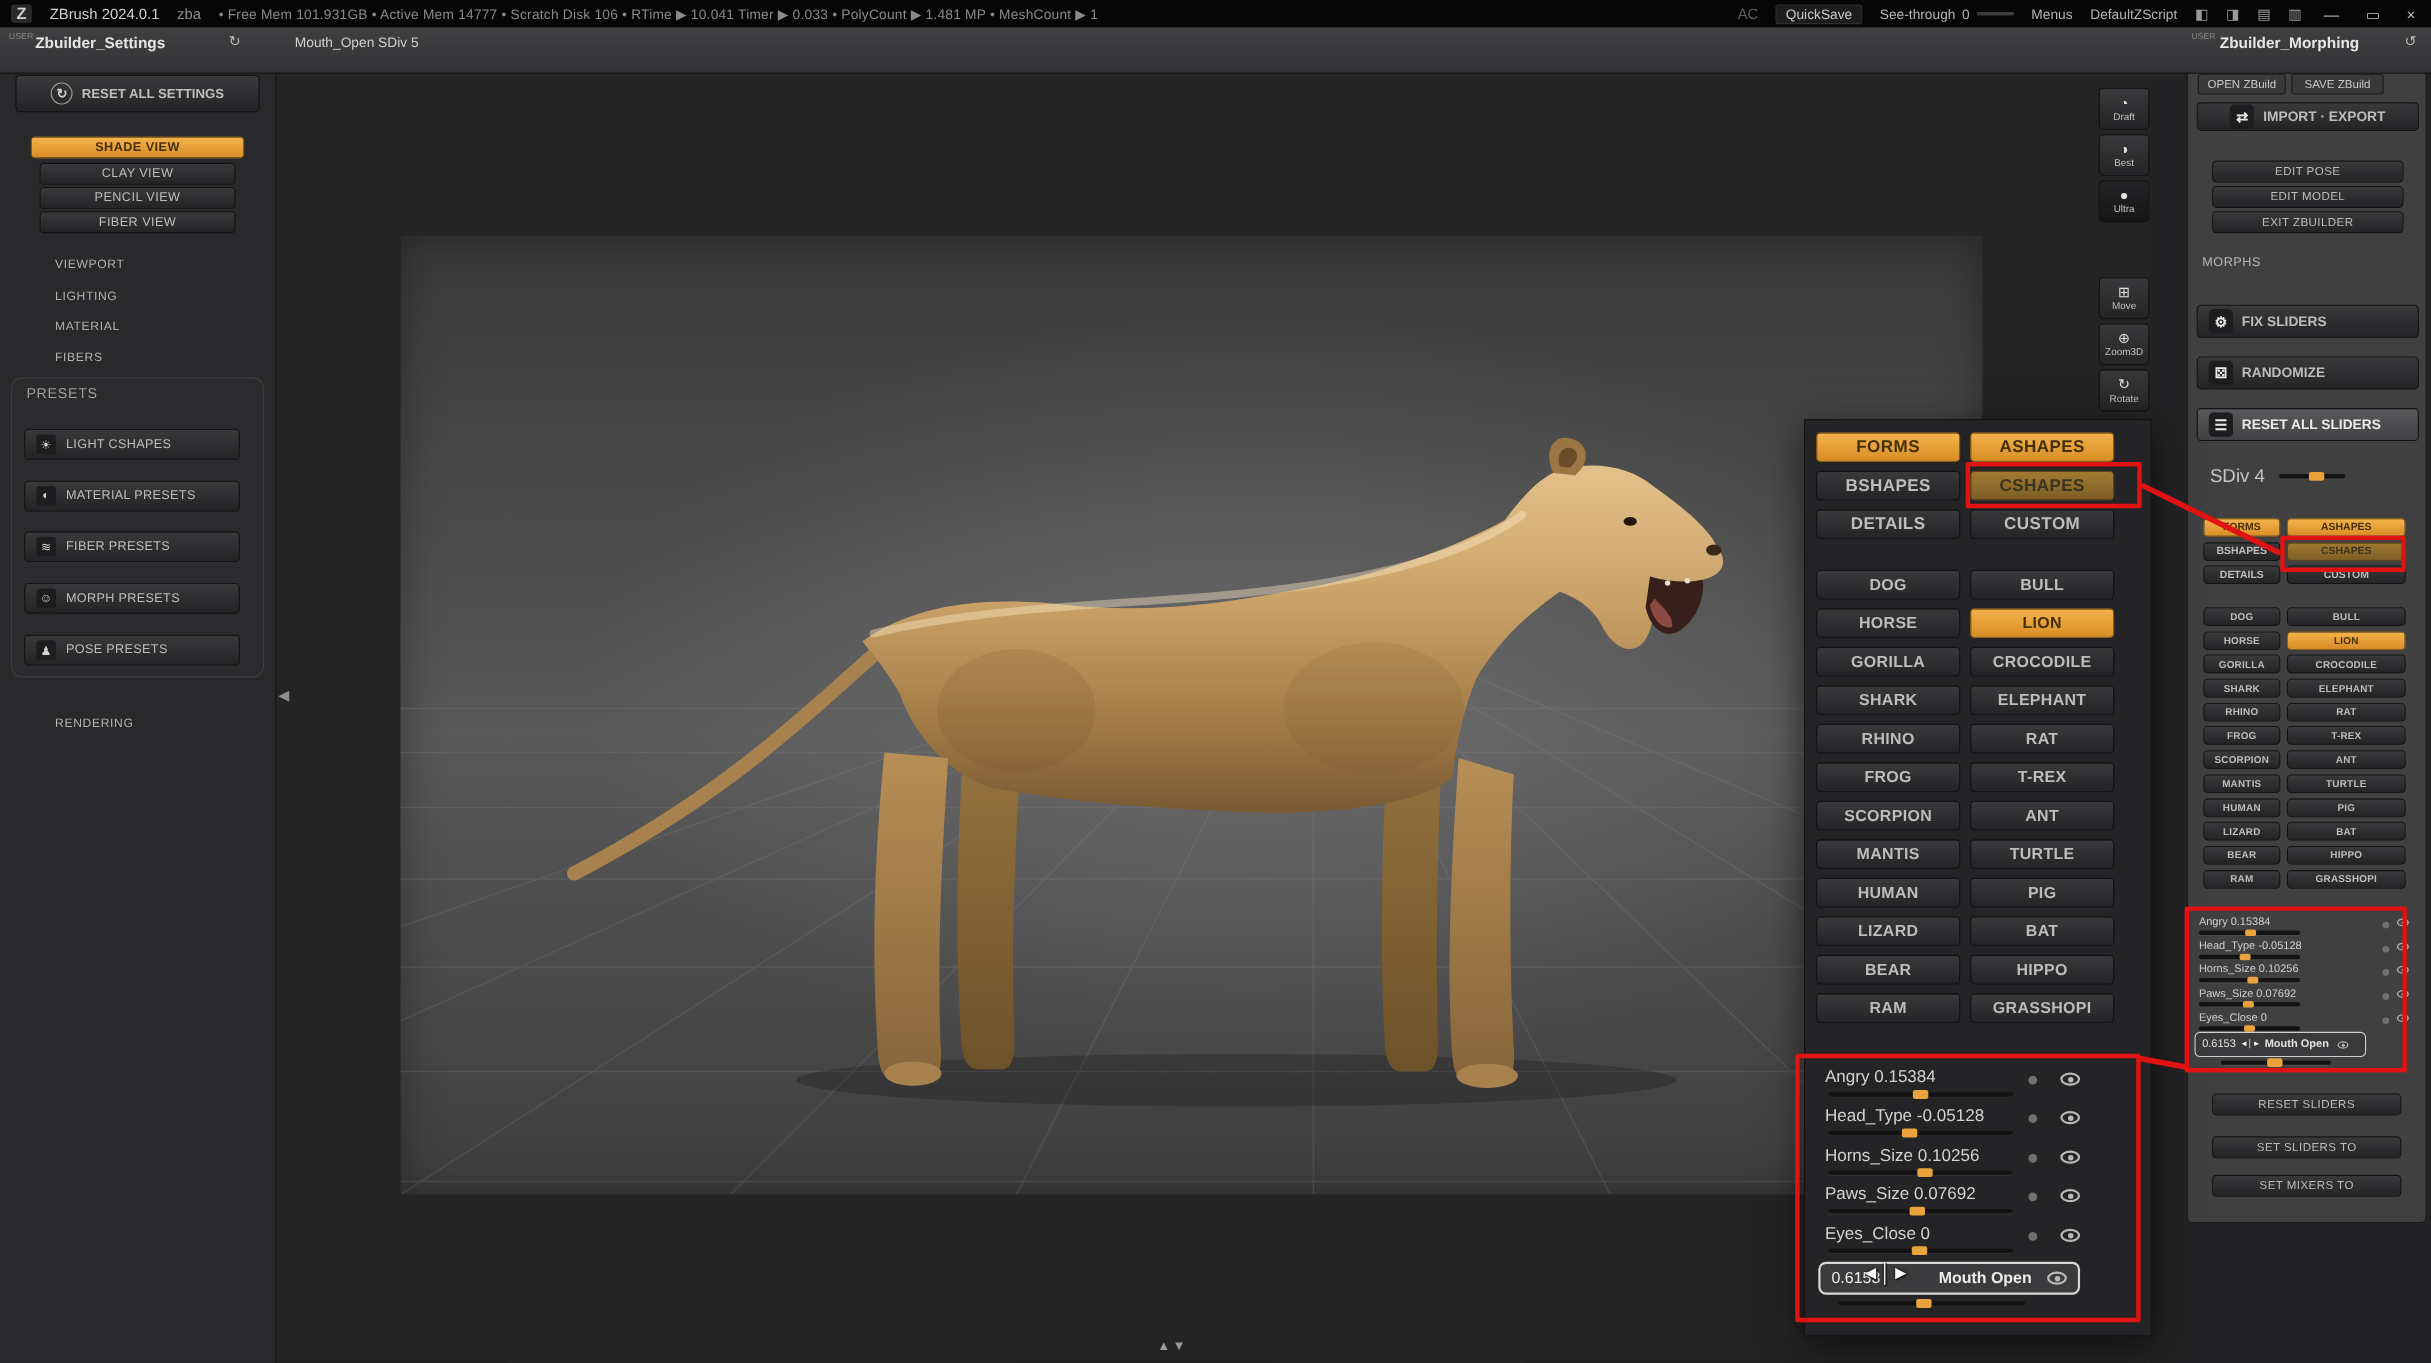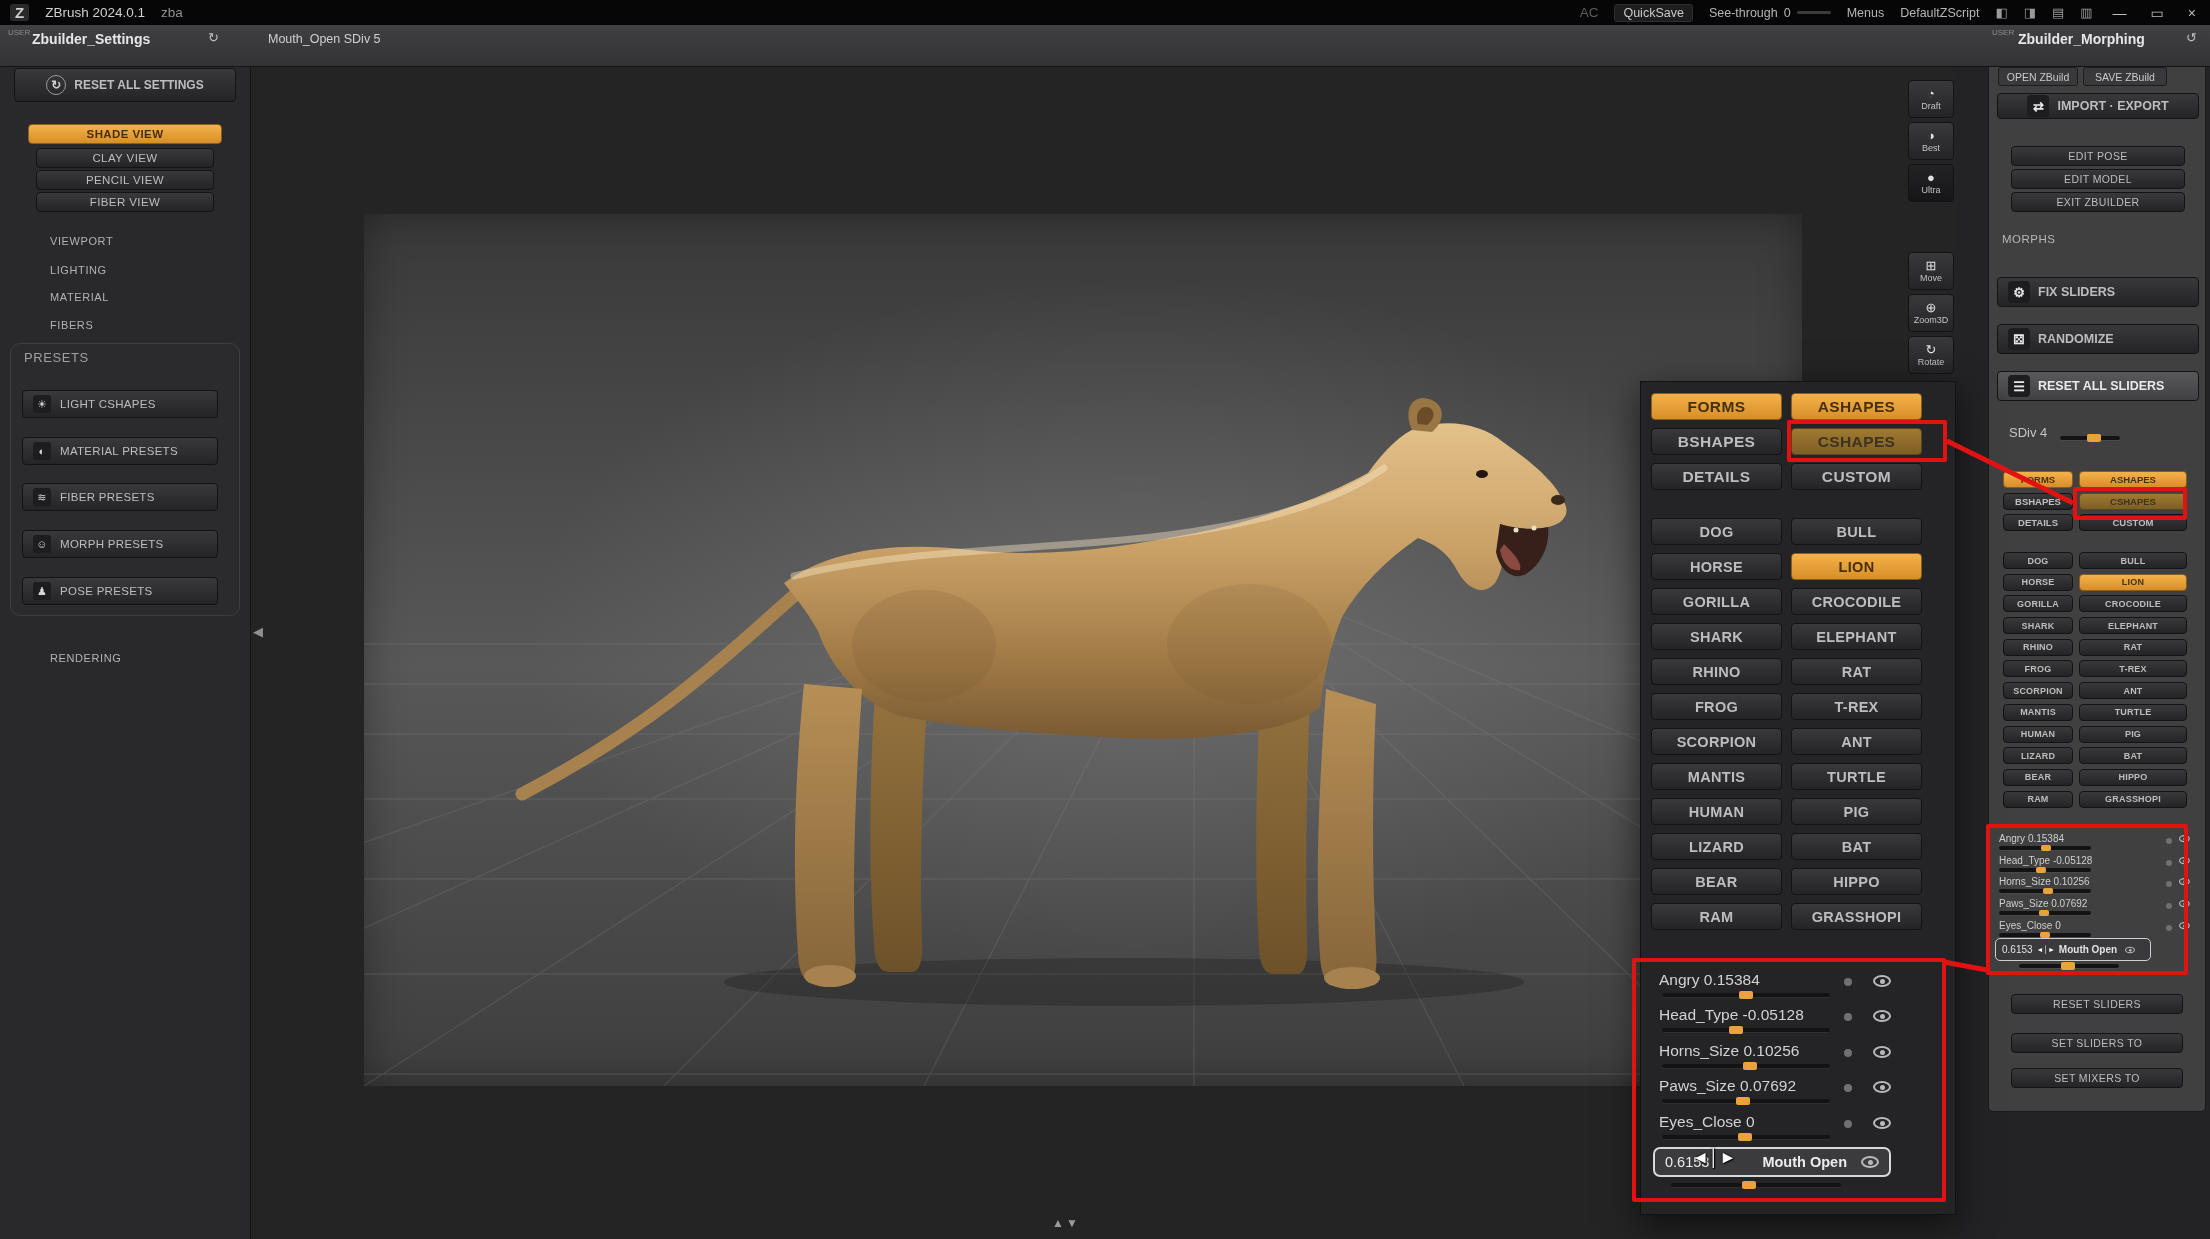--- a/index.html
+++ b/index.html
@@ -57,21 +57,21 @@
 .vp-glyph{font-size:13px;line-height:13px;color:#e0e0e0}
 
 .right-region{position:absolute;left:1956px;top:51px;width:254px;height:1188px;background:#232325;z-index:5}
 .mp{position:absolute;left:1988px;top:56px;width:218px;height:1056px;background:#404040;border:1px solid #1a1a1c;border-radius:5px;z-index:6}
 .mp-smallbtn{position:absolute;height:19px;font-size:10.5px;background:#39393b;border-radius:3px;border:1px solid #1c1c1e;display:flex;align-items:center;justify-content:center;color:#c9c9c9}
 .mp-impexp{position:absolute;left:8px;top:36px;width:202px;height:26px;font-size:12.5px;font-weight:bold;gap:8px}
 .mp-edit{position:absolute;left:22px;width:174px;height:20px;font-size:10.5px;letter-spacing:.4px}
 .mp-label{position:absolute;left:13px;font-size:11.5px;color:#b5b5b5;letter-spacing:.5px}
 .mp-toolbtn{position:absolute;left:8px;width:202px;height:30px;font-size:12.5px;font-weight:bold;gap:8px;justify-content:flex-start;padding-left:10px}
 .t-ico{display:inline-flex;align-items:center;justify-content:center;width:22px;height:22px;background:#1d1d1f;border-radius:4px;font-size:13px;color:#e8e8e8}
-.mp-sdiv{position:absolute;left:20px;top:369px;width:180px;height:14px;display:flex;align-items:flex-end;gap:13px;font-size:13px;color:#c5c5c5}
+.mp-sdiv{position:absolute;left:20px;top:369px;width:180px;height:14px;display:flex;align-items:center;gap:13px;font-size:17px;color:#c5c5c5}
 .track{position:relative;height:4px;background:#131313;border-radius:2px;box-shadow:0 1px 0 rgba(255,255,255,.05)}
 .handle{position:absolute;top:-2px;width:14px;height:8px;background:#e9a23c;border-radius:2px}
 .mp-tabs{position:absolute;left:14px;top:414px;display:grid;grid-template-columns:70px 108px;column-gap:6px;grid-auto-rows:17px;row-gap:4.7px}
 .mp-tab{font-size:9.5px;font-weight:bold}
 .mp-animals{position:absolute;left:14px;top:495px;display:grid;grid-template-columns:70px 108px;column-gap:6px;grid-auto-rows:17px;row-gap:4.7px}
 .mp-animal{font-size:9px;font-weight:bold;letter-spacing:.2px}
 .mp-slider{position:absolute;left:8px;width:200px;height:20px}
 .mps-label{position:absolute;left:2px;top:0;font-size:10px;color:#cfcfcf;white-space:nowrap}
 .mps-track{position:absolute;left:2px;top:13px;width:92px}
 .mps-track .handle{width:10px;height:6px;top:-1px}
@@ -105,20 +105,21 @@
 </style>
 </head>
 <body>
 
 <div class="page">
 
   <div class="topbar">
     <span class="logo">Z</span>
     <span class="tb-title">ZBrush 2024.0.1</span>
     <span class="tb-user">zba</span>
+    <span class="tb-stats">• Free Mem 101.931GB   • Active Mem 14777   • Scratch Disk 106   • RTime ▶ 10.041  Timer ▶ 0.033   • PolyCount ▶ 1.481 MP   • MeshCount ▶ 1</span>
     <span class="tb-spacer"></span>
     <span class="tb-ac">AC</span>
     <span class="tb-btn">QuickSave</span>
     <span class="st-wrap">
       <span>See-through</span>
       <span>0</span>
       <span class="st-line"></span>
     </span>
     <span class="tb-plain">Menus</span>
     <span class="tb-plain">DefaultZScript</span>

